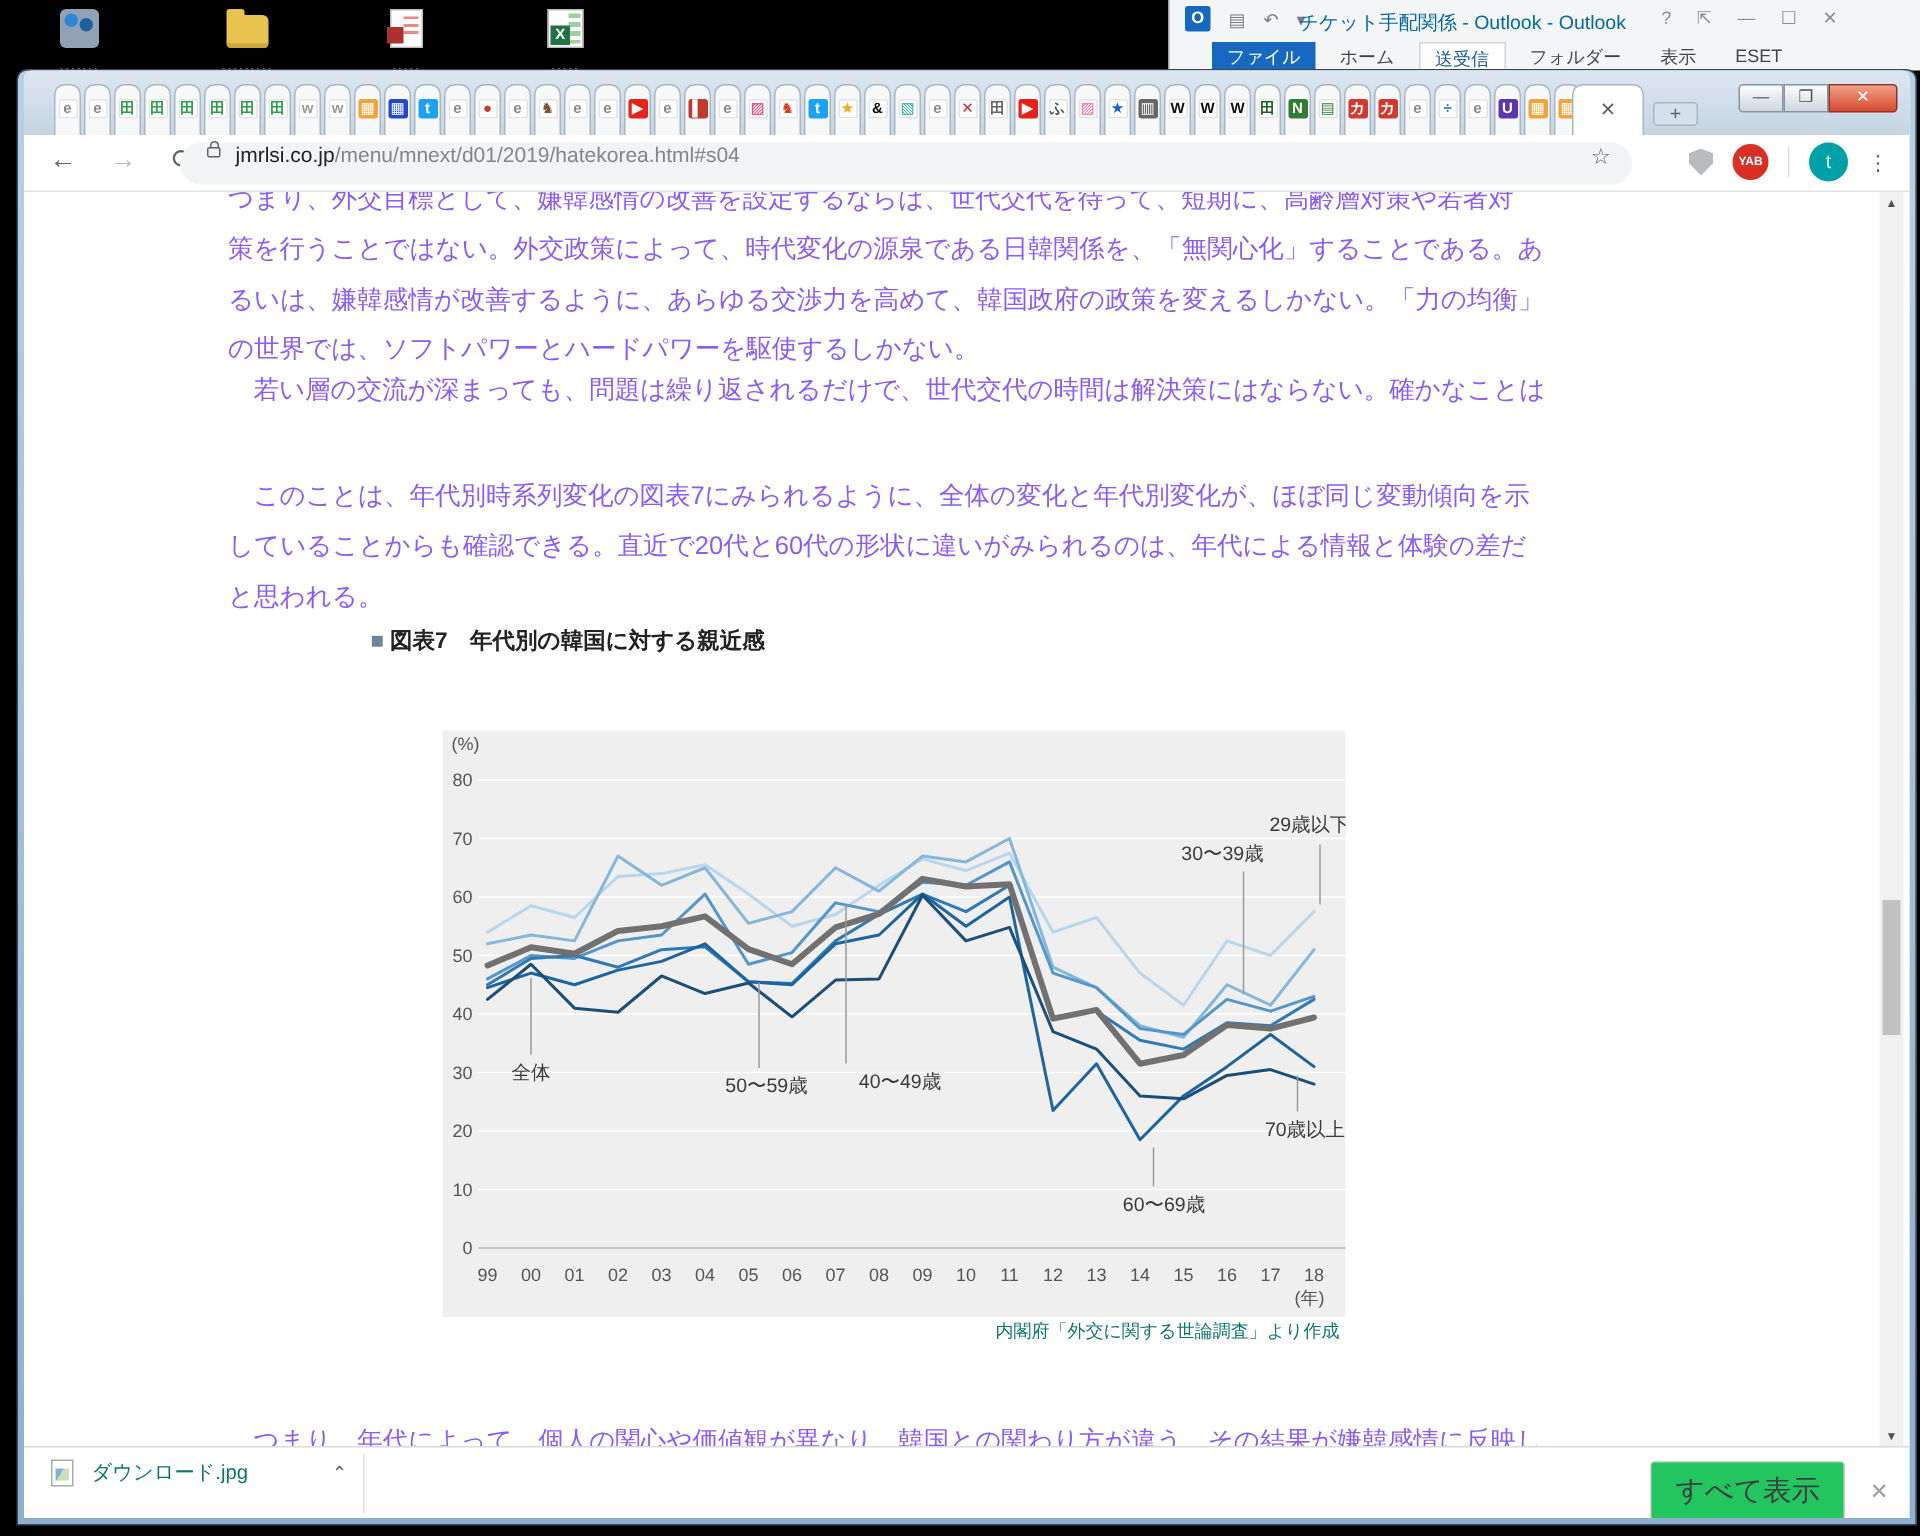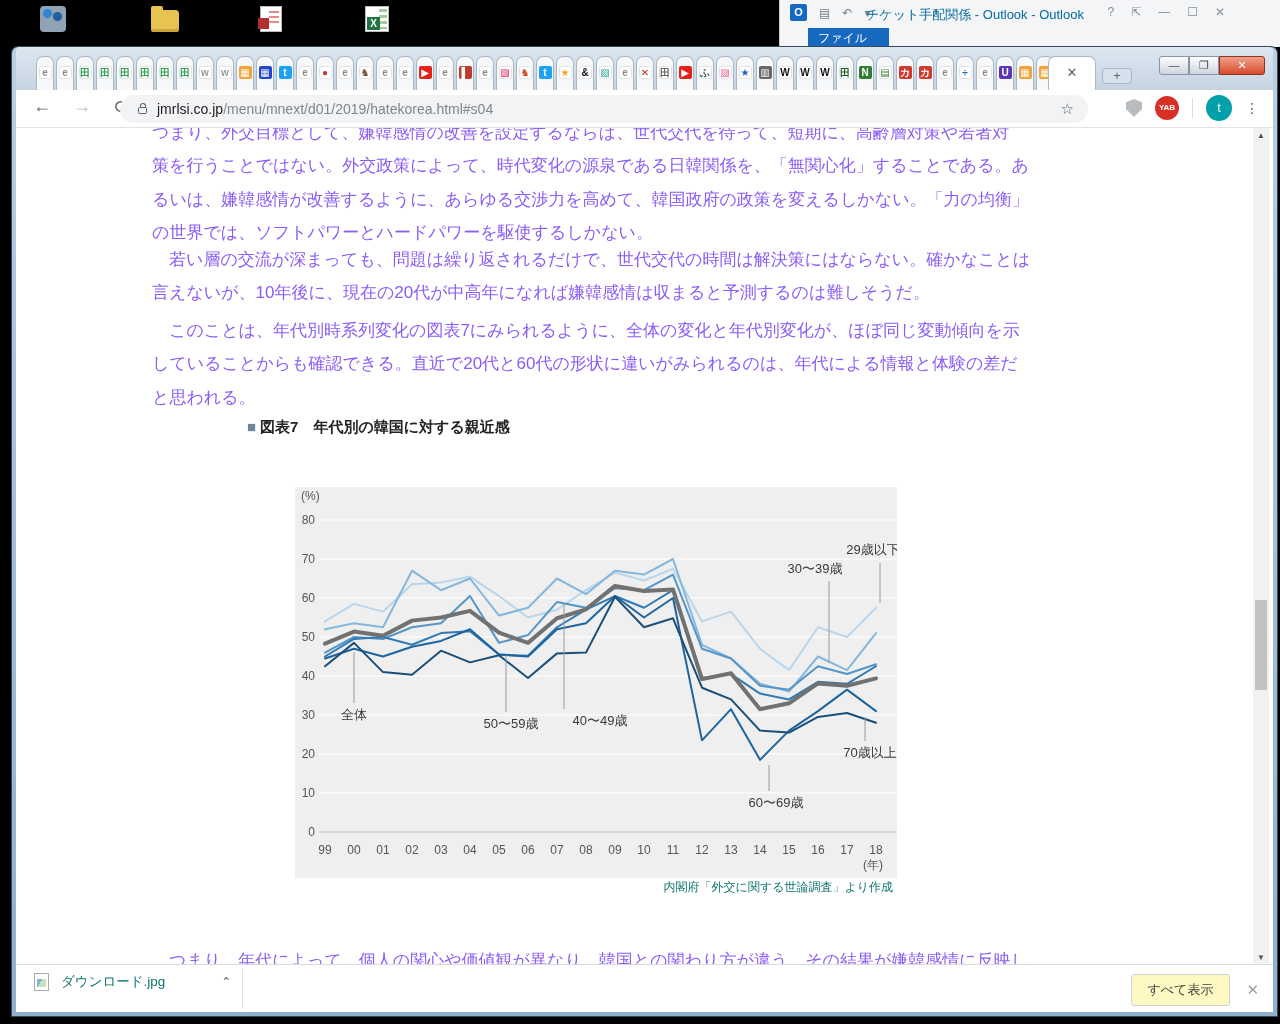--- a/index.html
+++ b/index.html
@@ -39,21 +39,21 @@
   .ol-titlebar { position:absolute; left:0; top:0; right:0; height:27px; }
   .ol-qat { position:absolute; left:10px; top:4px; display:flex; gap:12px; align-items:center; }
   .ol-logo { width:17px; height:17px; background:#1769c0; color:#fff; font-size:11px; font-weight:bold;
     text-align:center; line-height:17px; border-radius:2px; }
   .ol-qicon { color:#7a7f85; font-size:12px; }
   .ol-title { position:absolute; left:0; right:110px; top:6px; text-align:center; color:#0369a1;
     font-size:13px; }
   .ol-winbtns { position:absolute; right:55px; top:5px; display:flex; gap:17px; color:#8a8f95;
     font-size:12px; }
   .ol-tabs { position:absolute; left:28px; top:28px; display:flex; gap:6px; height:19px;
-    font-size:12px; color:#444; align-items:stretch;flex-direction:column; }
+    font-size:12px; color:#444; align-items:stretch; }
   .ol-tab { padding:2px 10px; white-space:nowrap; }
   .ol-tab.file { background:#1769c0; color:#fff; }
   .ol-tab.active { background:#fff; border:1px solid #d4d4d4; border-bottom:none; color:#1d5d9e; }
 
   
   .cwin { position:absolute; left:12px; top:47px; width:1265px; height:969px;
     background:linear-gradient(#b9cfe4,#8fafcb); border-radius:6px 6px 0 0;
     box-shadow:0 0 0 1px #35485c; }
   .cwin-inner { position:absolute; left:4px; right:4px; top:0; bottom:4px; background:#fff;
     border-radius:5px 5px 0 0; overflow:hidden; }
@@ -76,21 +76,21 @@
   .wbtn.min { border-radius:3px 0 0 3px; }
   .wbtn.close { width:46px; background:linear-gradient(#f0a088,#d64b2f); border-color:#8f3320;
     color:#fff; border-radius:0 3px 3px 0; font-weight:bold; }
 
   .toolbar { position:absolute; left:0; right:0; top:43px; height:38px; background:#fff;
     border-bottom:1px solid #e0e3e6; }
   .navbtns { position:absolute; left:14px; top:6px; display:flex; gap:16px; color:#5f6368;
     font-size:18px; }
   .navbtns span { width:24px; text-align:center; }
   .omnibox { position:absolute; left:104px; top:5px; width:968px; height:28px; background:#f1f3f4;
-    border-radius:14px; display:flex; align-items:center; padding:0 14px; }
+    border-radius:14px; display:flex; align-items:flex-start; padding:0 14px; }
   .lock-icon { width:9px; height:7px; border:1.6px solid #5f6368; border-radius:1.5px;
     position:relative; margin:3px 10px 0 4px; }
   .lock-icon:before { content:""; position:absolute; left:0.5px; top:-5px; width:4px; height:4px;
     border:1.5px solid #5f6368; border-bottom:none; border-radius:3px 3px 0 0; }
   .url { font-size:14px; color:#80868b; white-space:nowrap; }
   .url b { color:#202124; font-weight:normal; }
   .omni-star { margin-left:auto; color:#5f6368; font-size:15px; }
   .ext-area { position:absolute; right:14px; top:5px; display:flex; align-items:center; gap:13px; }
   .shield-icon { width:16px; height:18px; background:#b8bcbf;
     clip-path:polygon(50% 0,100% 18%,100% 55%,50% 100%,0 55%,0 18%); }
@@ -124,22 +124,22 @@
   .dlbar { position:absolute; left:0; right:0; bottom:0; height:48px; background:#fff;
     border-top:1px solid #d8dade; }
   .dl-item { position:absolute; left:18px; top:8px; display:flex; align-items:center; gap:12px; }
   .dlfile-icon { width:15px; height:18px; background:#fff; border:1px solid #aaa; position:relative; }
   .dlfile-icon:after { content:""; position:absolute; left:2px; top:5px; width:9px; height:8px;
     background:linear-gradient(120deg,#7fb3d9 40%,#c9e0b8 40%); }
   .dl-name { font-size:13.5px; color:#0f766e; }
   .dl-chevron { color:#5f6368; font-size:12px; margin-left:44px; }
   .dl-vdivider { position:absolute; left:226px; top:4px; width:1px; height:40px; background:#e0e0e0; }
   .dl-right { position:absolute; right:14px; top:9px; display:flex; align-items:center; gap:16px; }
-  .showall-btn { border:1px solid #d0d0d0; border-radius:3px; background:#fef9c3; padding:6px 16px;
-    font-size:13px; color:#3c4043; }
+  .showall-btn { border:1px solid #d0d0d0; border-radius:3px; background:#22c55e; padding:6px 16px;
+    font-size:19px; color:#3c4043; }
   .dl-close { color:#9aa0a6; font-size:15px; font-weight:bold; }
 </style>
 </head>
 <body>
 
 <div class="desktop-icons">
   <div class="dicon" style="left:36px">
     <span class="app-glyph"></span>
     <span class="dlabel">•••••••</span>
   </div>
@@ -445,21 +445,20 @@
           </svg></div>
       <div class="source-note">内閣府「外交に関する世論調査」より作成</div>
     <div class="para para0">
           <div class="ln">つまり、外交目標として、嫌韓感情の改善を設定するならば、世代交代を待って、短期に、高齢層対策や若者対</div>
           <div class="ln">策を行うことではない。外交政策によって、時代変化の源泉である日韓関係を、「無関心化」することである。あ</div>
           <div class="ln">るいは、嫌韓感情が改善するように、あらゆる交渉力を高めて、韓国政府の政策を変えるしかない。「力の均衡」</div>
           <div class="ln">の世界では、ソフトパワーとハードパワーを駆使するしかない。</div>
         </div>
         <div class="para para1">
           <div class="ln">　若い層の交流が深まっても、問題は繰り返されるだけで、世代交代の時間は解決策にはならない。確かなことは</div>
-          <div class="ln">言えないが、10年後に、現在の20代が中高年になれば嫌韓感情は収まると予測するのは難しそうだ。</div>
         </div>
         <div class="para para2">
           <div class="ln">　このことは、年代別時系列変化の図表7にみられるように、全体の変化と年代別変化が、ほぼ同じ変動傾向を示</div>
           <div class="ln">していることからも確認できる。直近で20代と60代の形状に違いがみられるのは、年代による情報と体験の差だ</div>
           <div class="ln">と思われる。</div>
         </div>
         <div class="para para3">
           <div class="ln">　つまり、年代によって、個人の関心や価値観が異なり、韓国との関わり方が違う。その結果が嫌韓感情に反映し</div>
         </div>
       </div>

